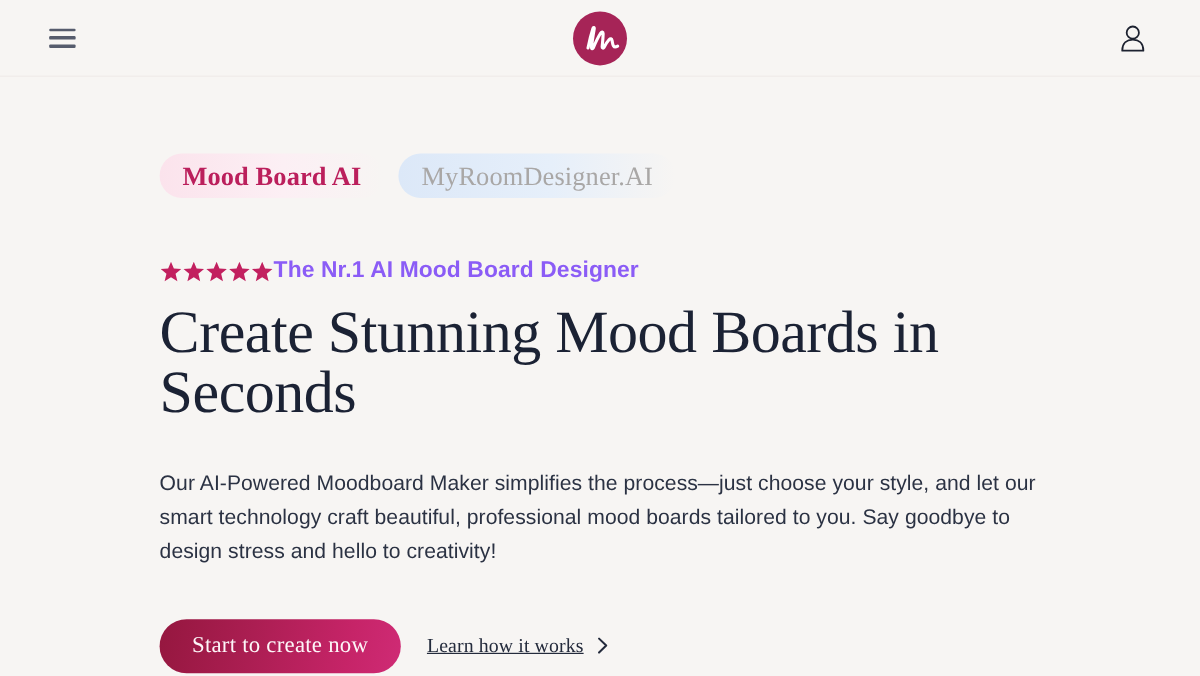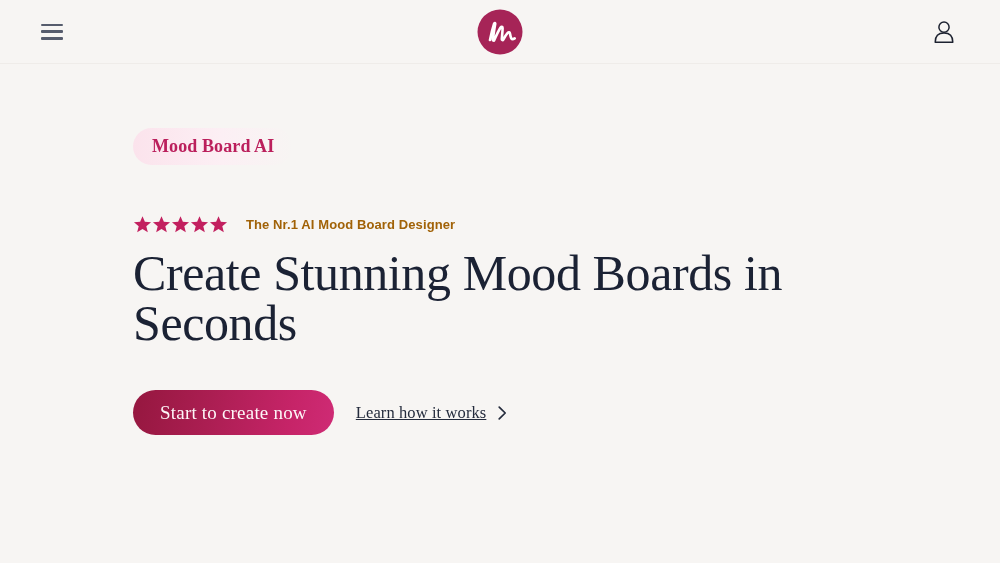--- a/index.html
+++ b/index.html
@@ -96,21 +96,21 @@
     align-items: center;
     gap: 12px;
   }
   .pill {
     height: 37px;
     border-radius: 19px;
     display: inline-flex;
     align-items: center;
     padding: 0 19px;
     font-family: "Liberation Serif", serif;
-    font-size: 18px;
+    font-size: 22px;
     letter-spacing: .1px;
     cursor: pointer;
     border: 0;
     white-space: nowrap;
   }
   .pill--active {
     background: linear-gradient(90deg, #fbe3ec 0%, #fceff4 55%, rgba(252,245,248,0) 100%);
     color: #bb1f5c;
     font-weight: 700;
   }
@@ -129,24 +129,23 @@
     margin-top: 50px;
   }
   .stars {
     display: flex;
     align-items: center;
     gap: 0px;
     line-height: 1;
   }
   .stars svg { display: block; }
   .rating-label {
-    margin-left: 18px;
-    font-size: 13px;
+    font-size: 19px;
     font-weight: 700;
-    color: #a16207;
+    color: #8b5cf6;
     letter-spacing: .1px;
   }
 
   .headline {
     margin: 14px 0 0;
     font-family: "Liberation Serif", serif;
     font-weight: 400;
     font-size: 50px;
     line-height: 1.0;
     letter-spacing: -0.4px;
@@ -228,20 +227,21 @@
       <path d="M2.2 22.2 C2.2 15.6 6.3 13.1 11 13.1 C15.7 13.1 19.8 15.6 19.8 22.2 Z" fill="none" stroke="#1d2230" stroke-width="1.5" stroke-linejoin="round"></path>
     </svg>
   </button>
 
 </header>
 
 <main class="hero">
 
   <div class="pills">
     <button class="pill pill--active">Mood Board AI</button>
+    <button class="pill pill--blue">MyRoomDesigner.AI</button>
   </div>
 
   <div class="rating">
     <div class="stars">
       <svg width="19" height="19" viewBox="0 0 20 20">
         <path d="M10 1.2 L12.5 7.2 L19 7.6 L14 11.8 L15.6 18.2 L10 14.7 L4.4 18.2 L6 11.8 L1 7.6 L7.5 7.2 Z" fill="#c2205f"></path>
       </svg>
       <svg width="19" height="19" viewBox="0 0 20 20">
         <path d="M10 1.2 L12.5 7.2 L19 7.6 L14 11.8 L15.6 18.2 L10 14.7 L4.4 18.2 L6 11.8 L1 7.6 L7.5 7.2 Z" fill="#c2205f"></path>
       </svg>
@@ -253,20 +253,21 @@
       </svg>
       <svg width="19" height="19" viewBox="0 0 20 20">
         <path d="M10 1.2 L12.5 7.2 L19 7.6 L14 11.8 L15.6 18.2 L10 14.7 L4.4 18.2 L6 11.8 L1 7.6 L7.5 7.2 Z" fill="#c2205f"></path>
       </svg>
     </div>
     <span class="rating-label">The Nr.1 AI Mood Board Designer</span>
   </div>
 
   <h1 class="headline">Create Stunning Mood Boards in Seconds</h1>
 
+  <p class="subtext">Our AI-Powered Moodboard Maker simplifies the process—just choose your style, and let our smart technology craft beautiful, professional mood boards tailored to you. Say goodbye to design stress and hello to creativity!</p>
 
   <div class="cta-row">
     <button class="cta-primary">Start to create now</button>
     <a class="cta-secondary" href="#">
       <span>Learn how it works</span>
       <svg width="11" height="16" viewBox="0 0 11 16">
         <path d="M2.2 2.2 L8.2 8 L2.2 13.8" fill="none" stroke="#242b3c" stroke-width="1.7" stroke-linecap="round" stroke-linejoin="round"></path>
       </svg>
     </a>
   </div>

